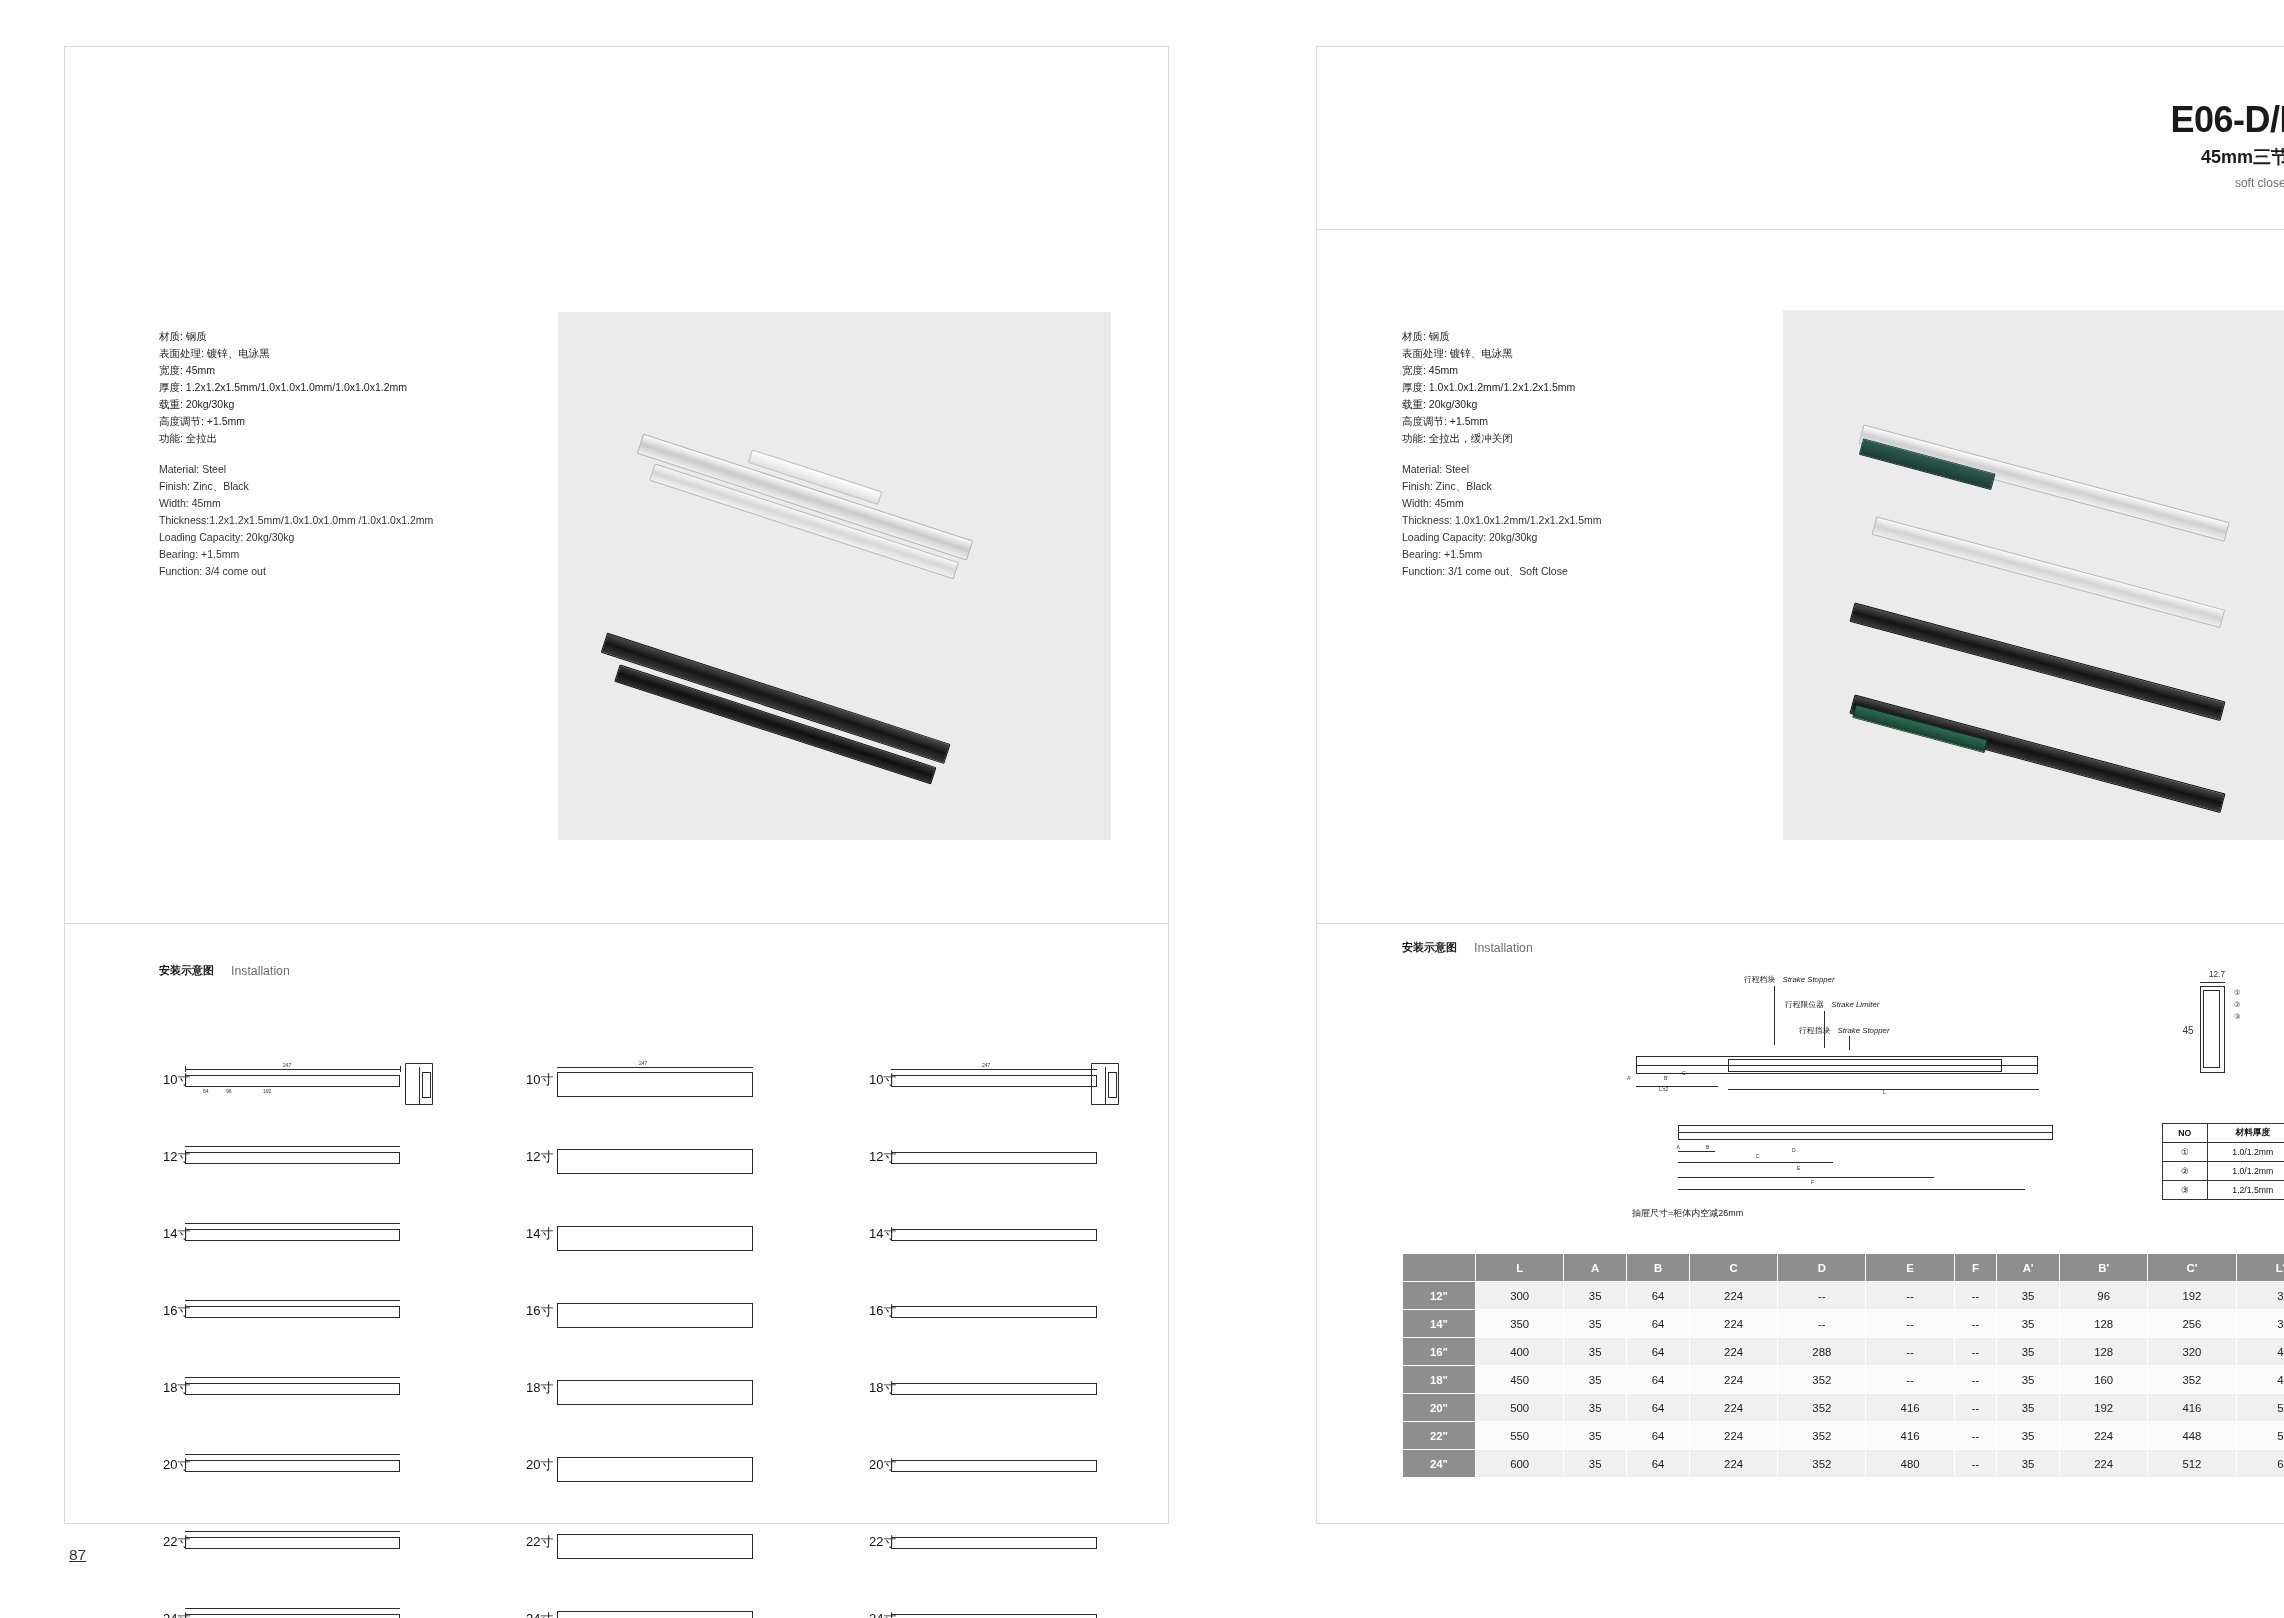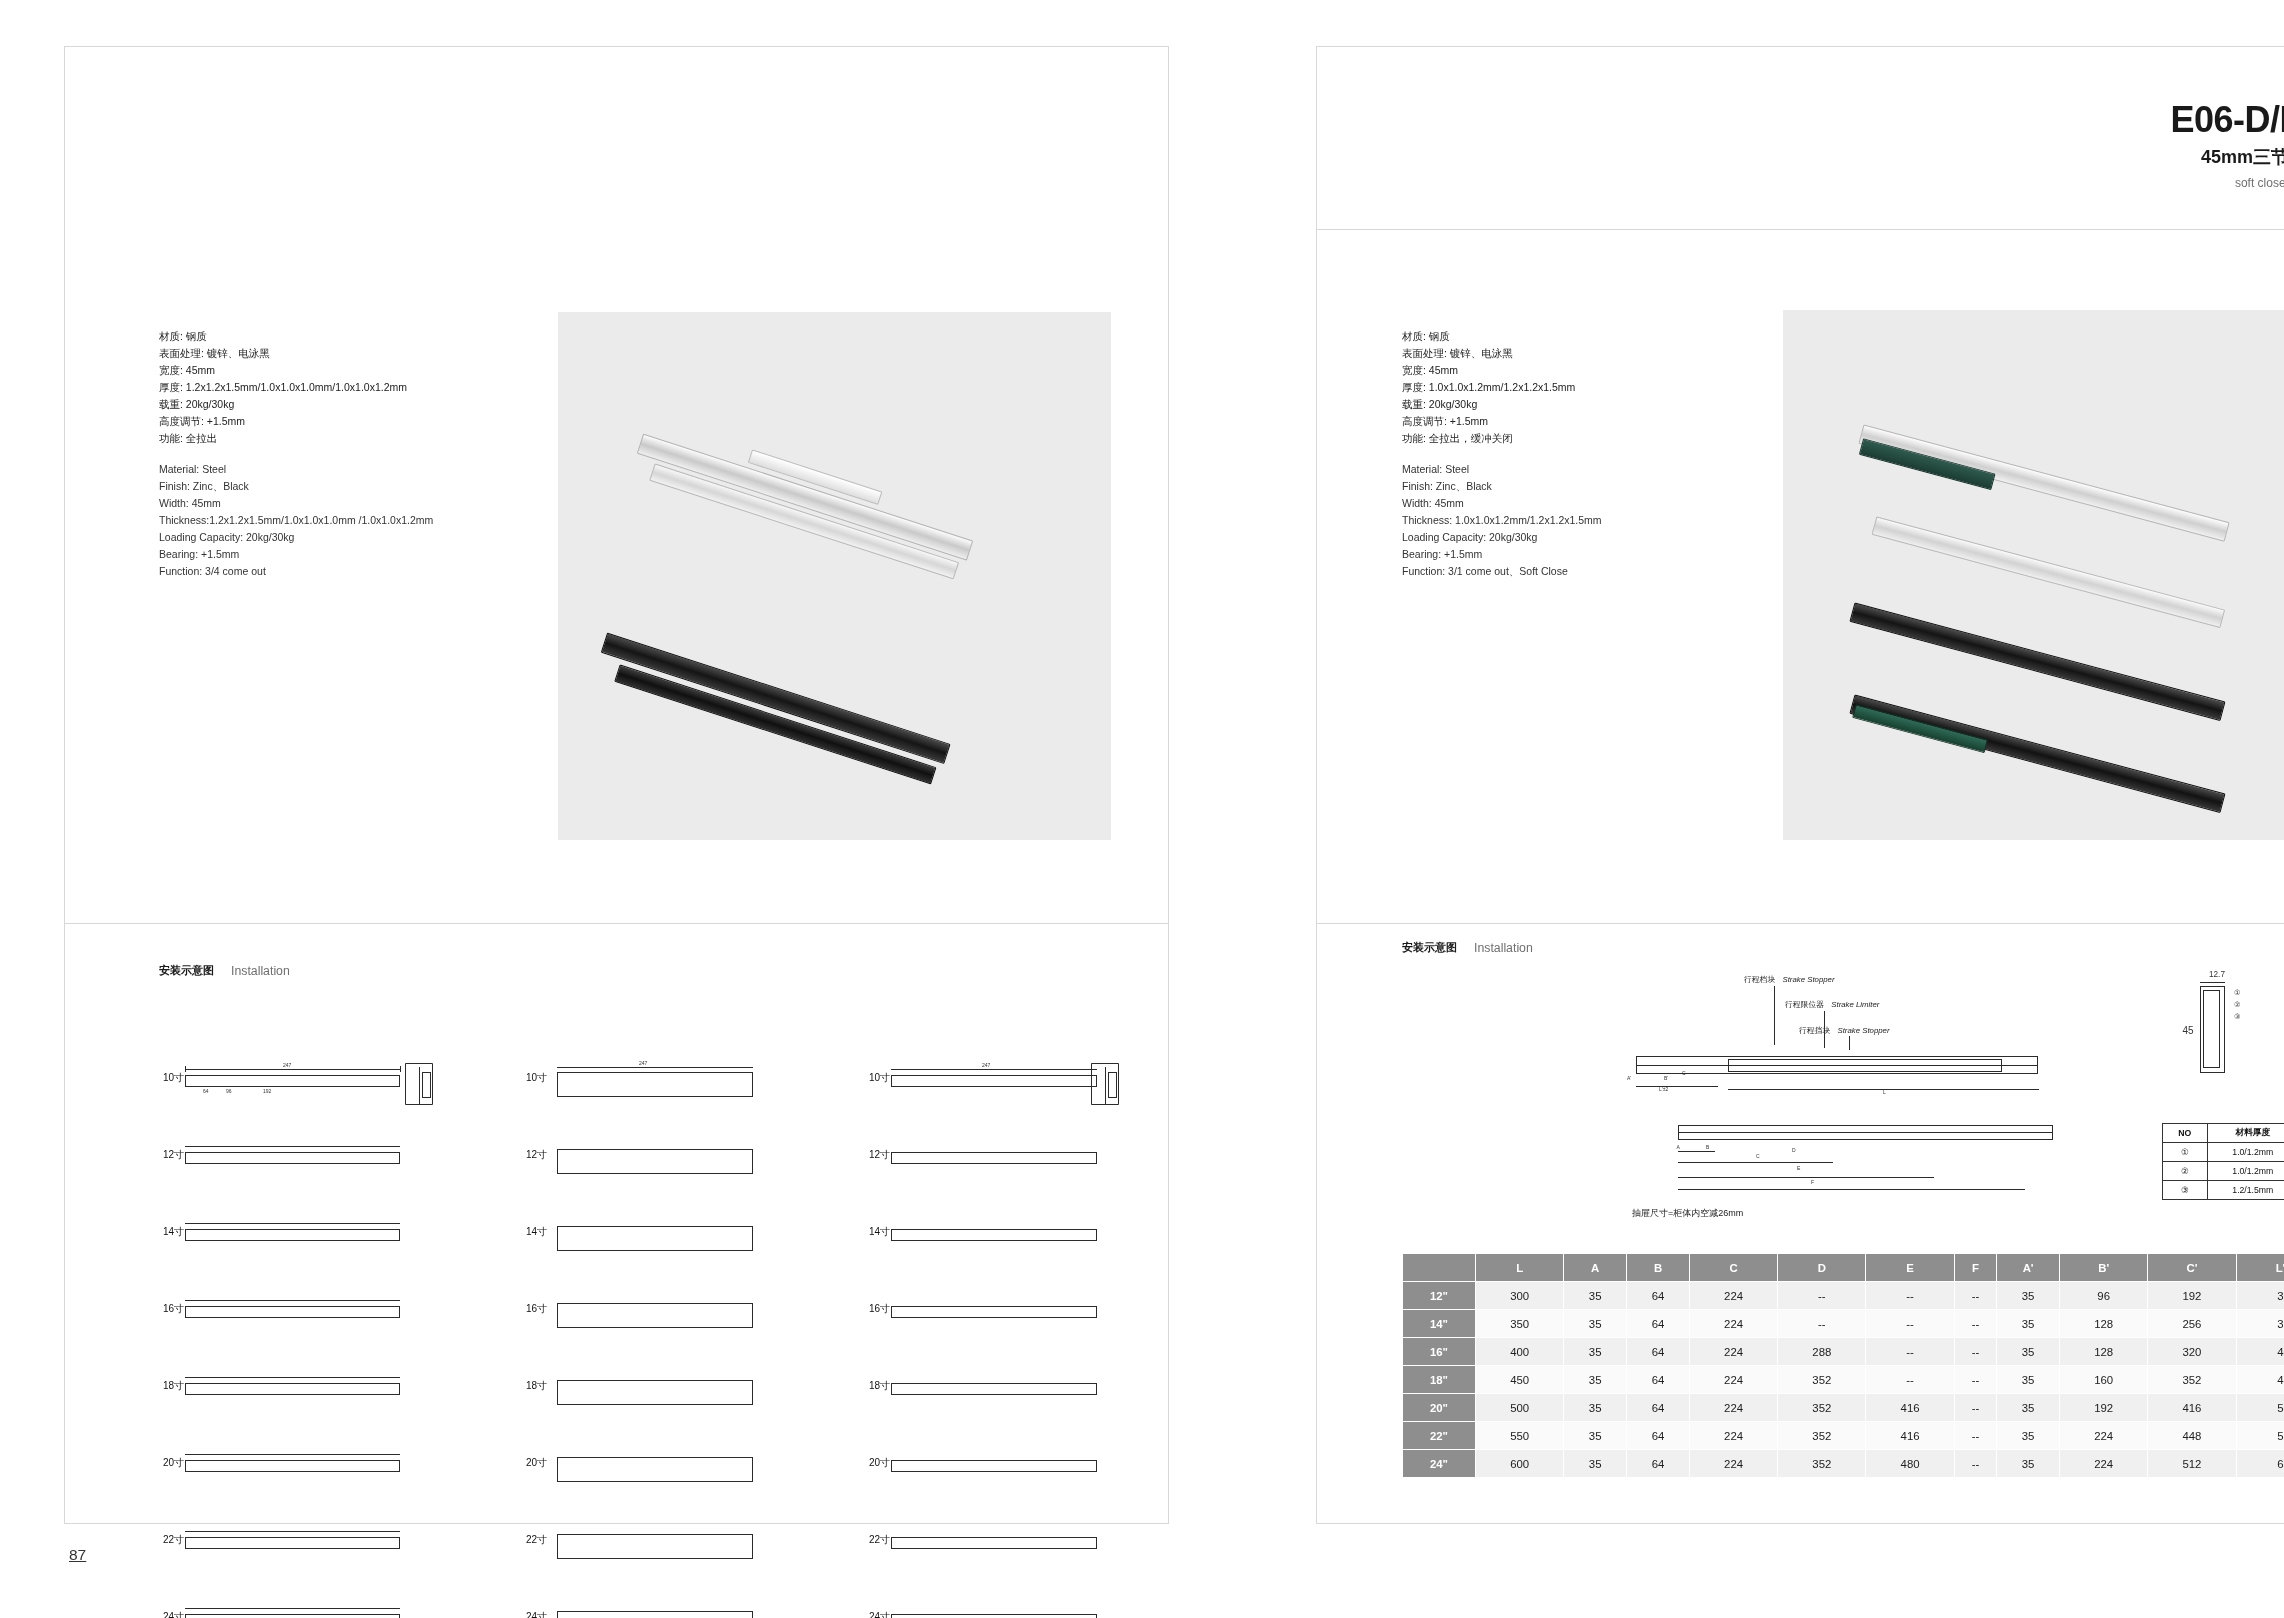--- a/index.html
+++ b/index.html
@@ -81,21 +81,21 @@
   }
   .install-hdr .en {
     font-size: 12.3px; color: #6f6f6f; vertical-align: middle; margin-left: 17px;
   }
 
   
   .dwg-col { position: absolute; }
   .dwg-row { position: relative; height: 77px; }
   .dwg-label {
     position: absolute; left: 0; top: 24px;
-    font-size: 10px; color: #111; white-space: nowrap;
+    font-size: 13px; color: #111; white-space: nowrap;
   }
   .dwg-body {
     position: absolute; left: 22px; right: 0; top: 15.5px; height: 42px;
   }
   .ln { position: absolute; background: #2b2b2b; }
   .hl { height: 0.5px; }
   .vl { width: 0.5px; }
   .box {
     position: absolute; border: 0.5px solid #2b2b2b; background: transparent;
   }

